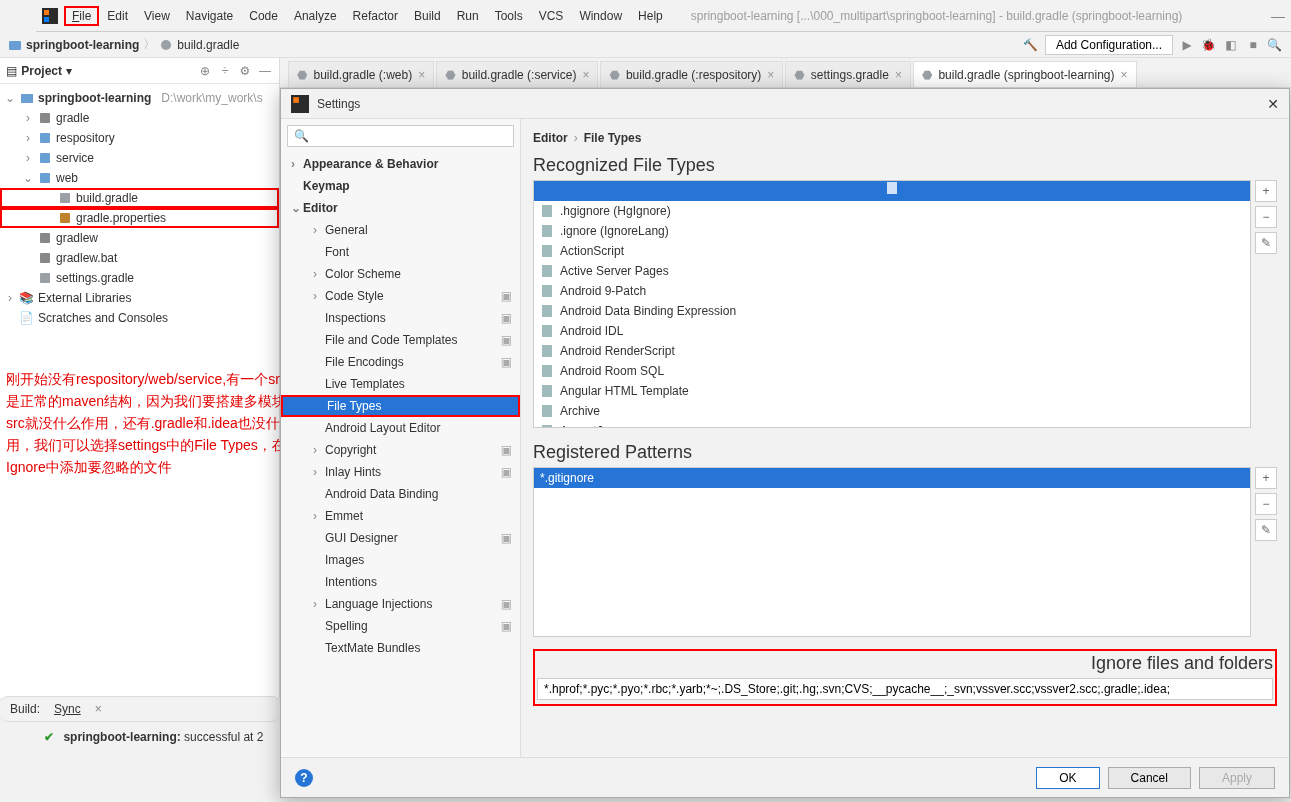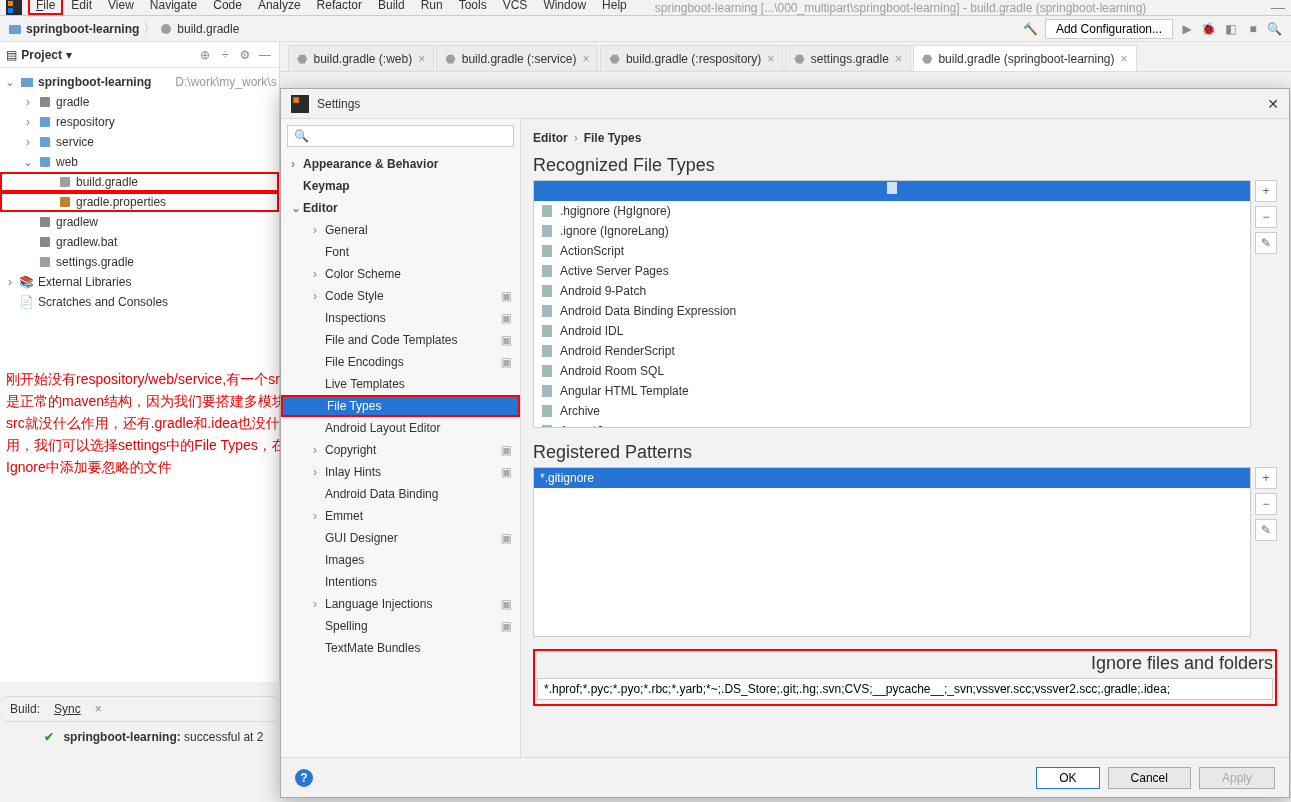--- a/index.html
+++ b/index.html
@@ -1,18 +1,18 @@
 <!DOCTYPE html>
 <html><head>
 <meta charset="utf-8">
 <style>
 * { margin: 0; padding: 0; box-sizing: border-box; font-family: "Segoe UI", Arial, sans-serif; font-size: 12px; }
 body { background: #f2f2f2; color: #333; overflow: hidden; width: 1291px; height: 802px; position: relative; }
 
-.menu-bar { height: 16px; display: flex; align-items: flex-end; padding: 0 6px; border-bottom: 1px solid #ccc; background: #f2f2f2; }
+.menu-bar { height: 32px; display: flex; align-items: center; padding: 0 6px; border-bottom: 1px solid #ccc; background: #f2f2f2; margin-left: 36px; }
 .menu-bar .logo { width: 16px; height: 16px; margin-right: 6px; display:inline-flex; }
 .menu-item { padding: 3px 8px; cursor: pointer; }
 .menu-item u { text-decoration: underline; }
 .menu-bar .title-path { color: #9e9e9e; margin-left: 20px; }
 .file-highlight { border: 2px solid red; padding: 1px 6px; }
 
 .nav-bar { height: 26px; display: flex; align-items: center; padding: 0 8px; border-bottom: 1px solid #e0e0e0; background: #f2f2f2; }
 .breadcrumb { display: flex; align-items: center; gap: 4px; }
 .breadcrumb .sep { color: #999; }
 .bc-icon { width: 14px; height: 14px; display:inline-block; }
@@ -22,21 +22,21 @@
 
 .main-area { display: flex; height: 640px; }
 .proj-panel { width: 280px; border-right: 1px solid #ddd; background: #fff; display:flex; flex-direction:column; }
 .proj-header { height: 26px; border-bottom: 1px solid #e5e5e5; display: flex; align-items: center; padding: 0 6px; gap: 4px; }
 .proj-header .title { font-weight: bold; }
 .proj-header .spacer { flex: 1; }
 .tree { padding: 4px 0; overflow:hidden; }
 .tree-row { display: flex; align-items: center; height: 20px; padding-left: 4px; cursor: pointer; white-space:nowrap; }
 .tw { width: 12px; text-align: center; color: #888; }
 .tree-ico { width: 14px; height: 14px; margin: 0 4px; display:inline-flex; align-items:center; justify-content:center; }
-.tree-row .muted { color: #999; margin-left: 24px; }
+.tree-row .muted { color: #999; margin-left: 10px; }
 .red-box { border: 2px solid red; }
 
 .editor-tabs { height: 30px; display: flex; align-items: flex-end; border-bottom: 1px solid #ddd; background: #f2f2f2; padding-left: 8px; gap: 2px; }
 .etab { height: 26px; display: flex; align-items: center; padding: 0 8px; background: #ececec; border: 1px solid #ddd; border-bottom: none; gap: 6px; cursor:pointer; }
 .etab.active { background: #fff; }
 .etab .close { color: #999; cursor:pointer; }
 
 .annotation { position: absolute; left: 6px; top: 368px; color: #e60000; font-size: 14px; line-height: 22px; width: 295px; background: transparent; }
 
 .build-bar { position: absolute; left: 0; bottom: 80px; height: 26px; border-top: 1px solid #ddd; border-bottom: 1px solid #ddd; width: 280px; display:flex; align-items:center; padding: 0 10px; gap: 14px; background:#f2f2f2;border-radius:8px; }

